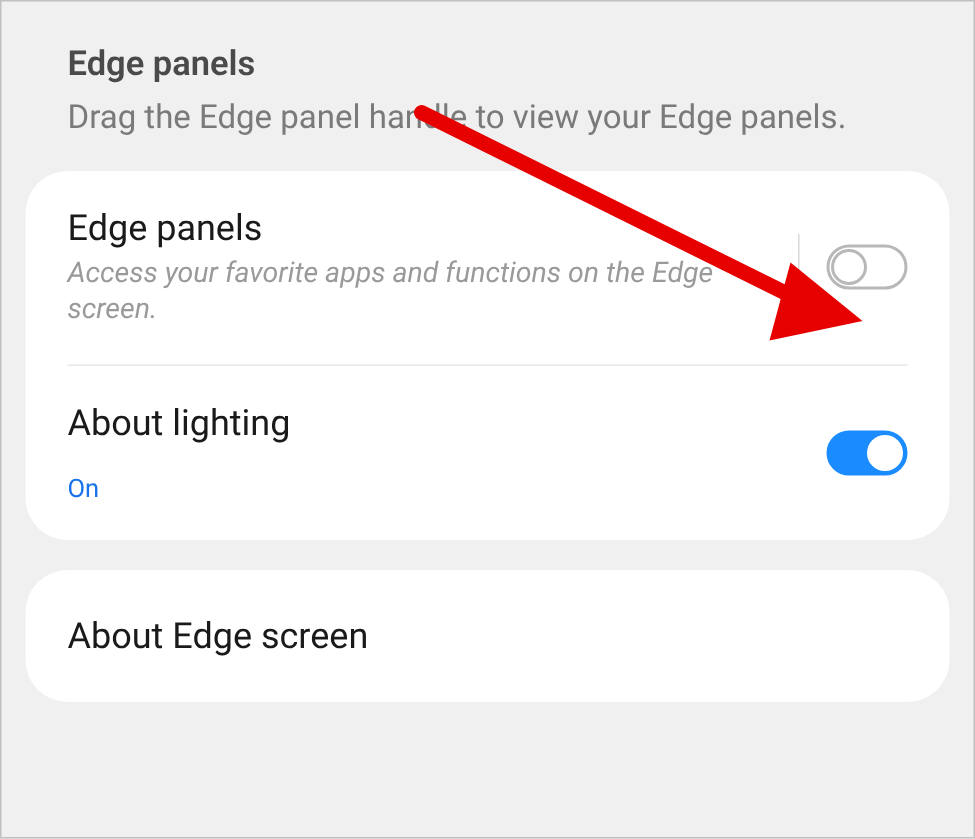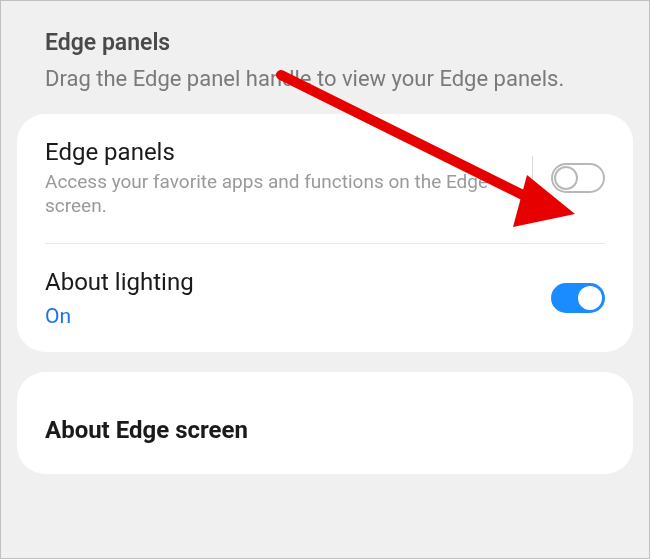--- a/index.html
+++ b/index.html
@@ -53,25 +53,26 @@
     .row-title {
       font-size: 24px;
       color: #1a1a1a;
       font-weight: 400;
       margin-bottom: 4px;
     }
     .row-subtitle {
       font-size: 19px;
       color: #9a9a9a;
       line-height: 1.3;
+      font-style: italic;
     }
     .row-status {
-      font-size: 21px;
+      font-size: 17px;
       color: #1a73e8;
-      margin-top: 8px;
+      margin-top: 20px;
     }
     .divider {
       height: 1px;
       background: #e8e8e8;
       margin: 0 28px;
     }
     .control-wrap {
       display: flex;
       align-items: center;
       height: 50px;
@@ -112,22 +113,21 @@
       height: 24px;
       border-radius: 50%;
       background: #ffffff;
       position: absolute;
       right: 1px;
       top: 1px;
     }
     .single-title {
       font-size: 24px;
       color: #1a1a1a;
-      font-weight: 700;
-      margin-top: 14px;
+      font-weight: 400;
     }
     .single-row {
       padding: 30px 28px;
     }
     .annotation-arrow {
       position: absolute;
       top: 68px;
       left: 274px;
       pointer-events: none;
       z-index: 100;

